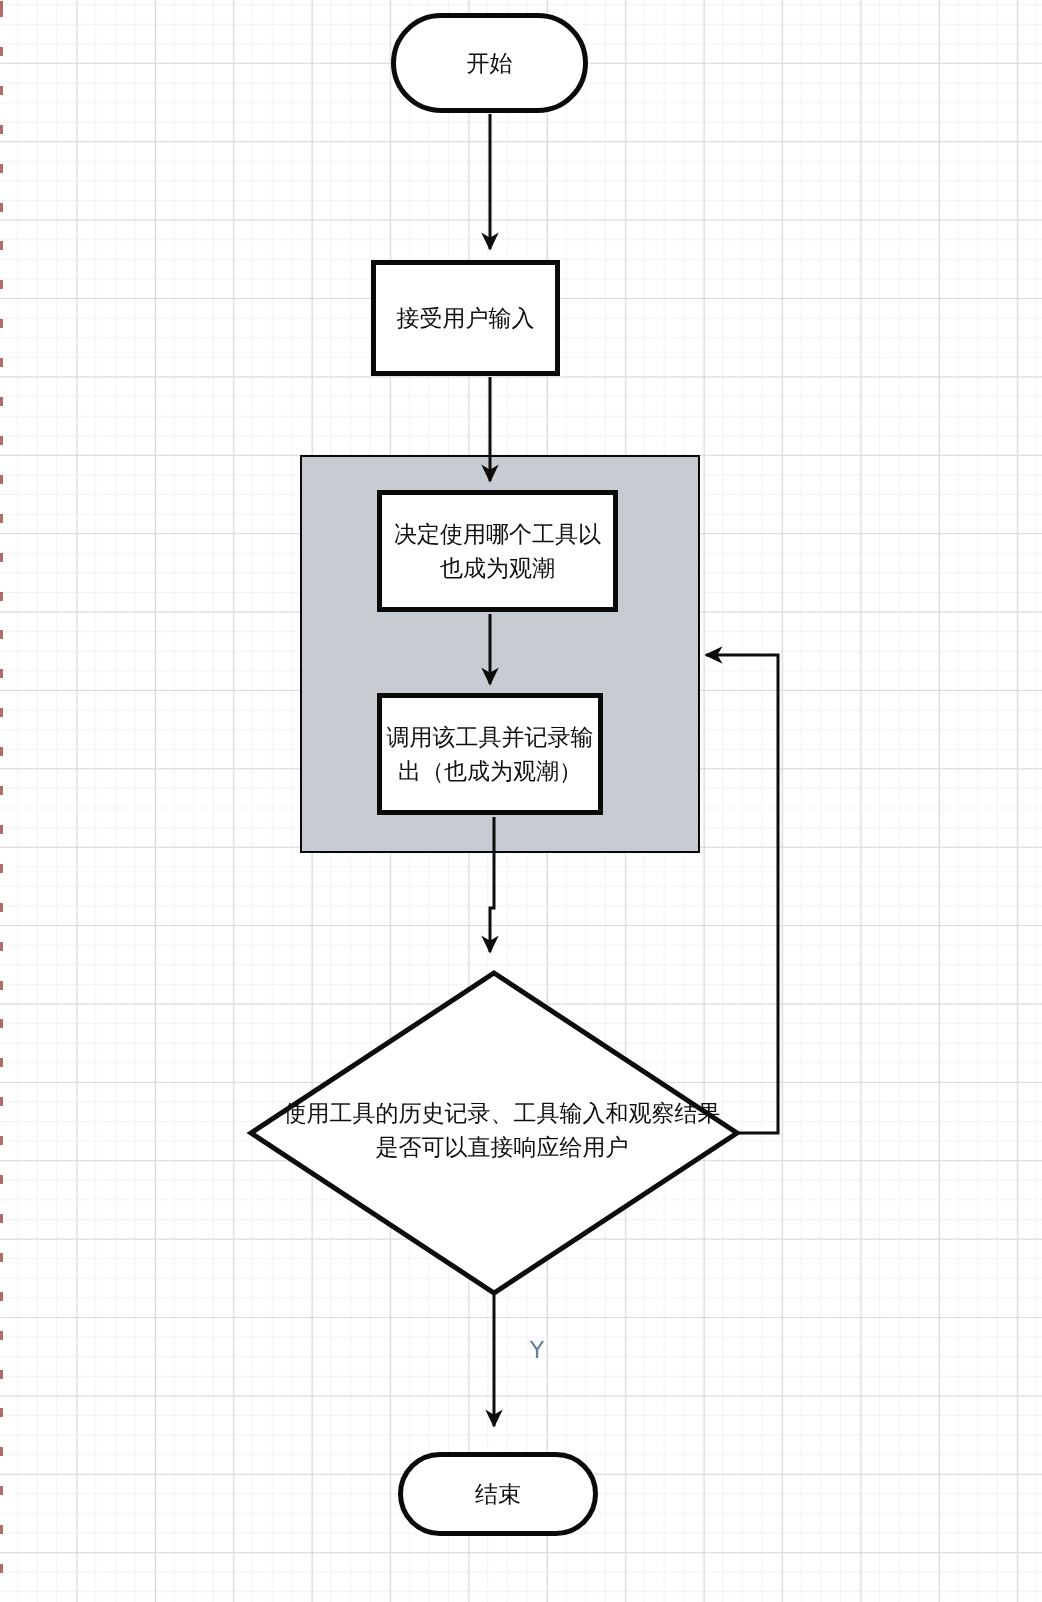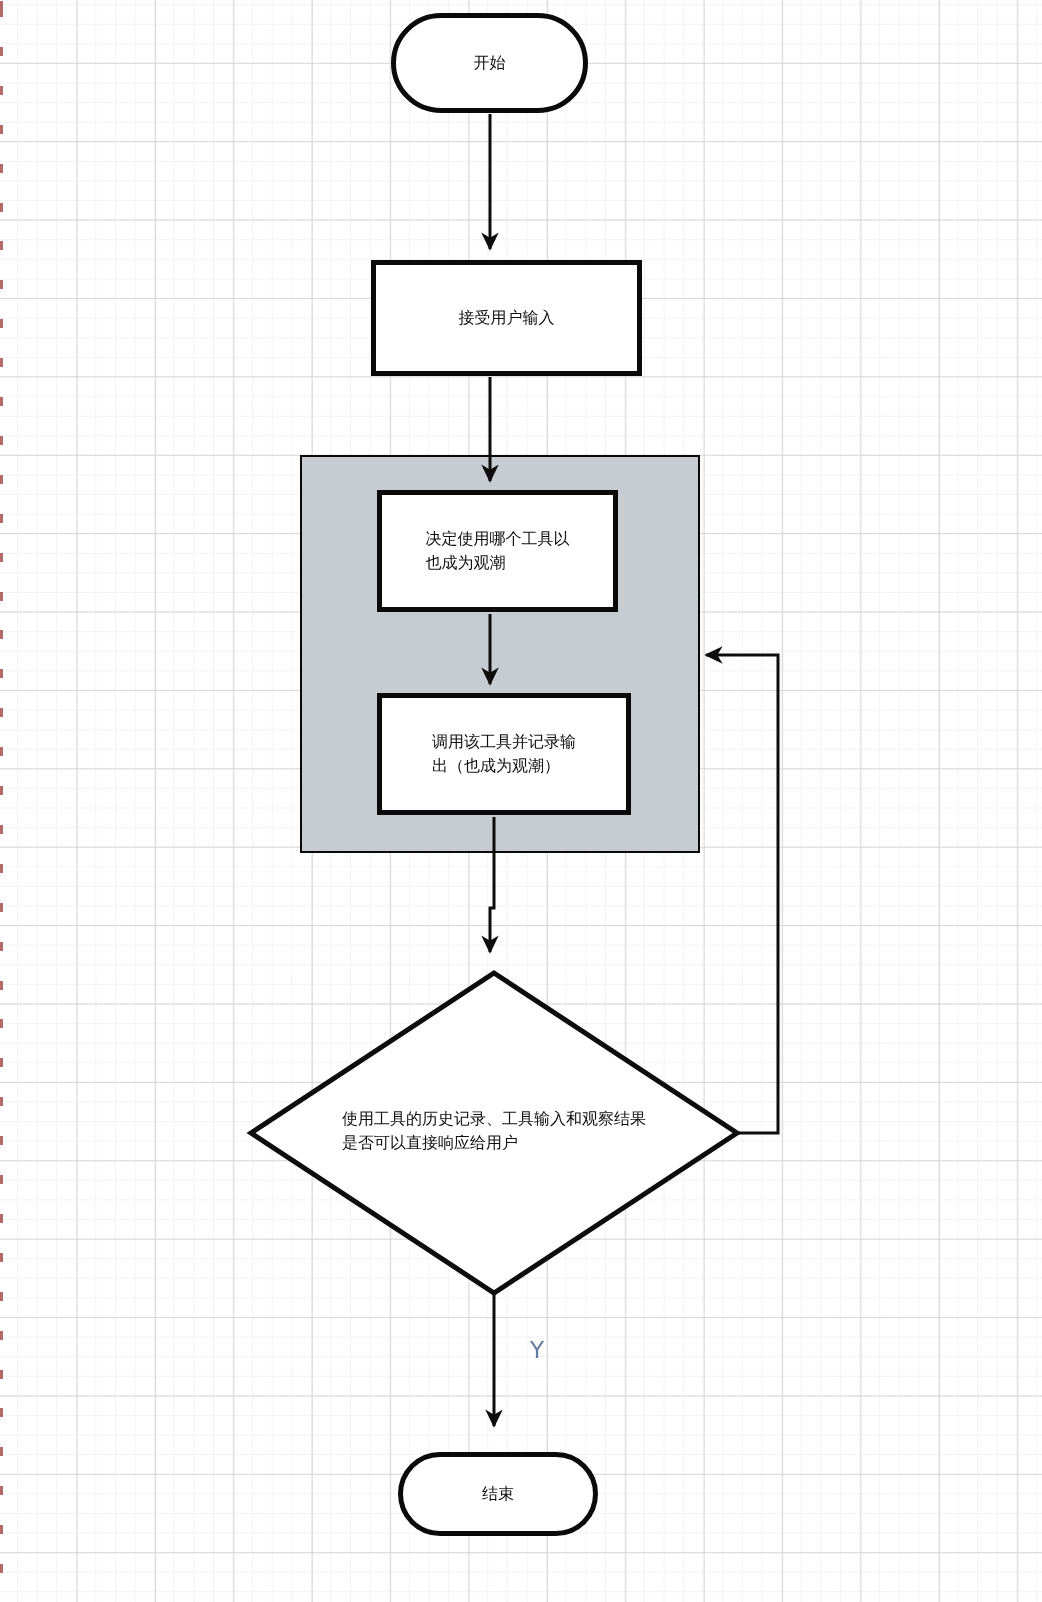--- a/index.html
+++ b/index.html
@@ -31,35 +31,35 @@
     box-sizing:border-box;border:2px solid #0a0a0a;background:#c7ccd3;z-index:1;
   }
   svg.edges{position:absolute;left:0;top:0;z-index:2;}
   .node{
     position:absolute;box-sizing:border-box;background:#ffffff;
     border:5px solid #0a0a0a;display:flex;align-items:center;justify-content:center;
     z-index:3;text-align:center;
   }
   .terminal{border-radius:60px;}
   .node-label,.float-label{
-    font-size:16px;line-height:1.5;white-space:pre-line;text-align:left;
+    font-size:23px;line-height:1.5;white-space:pre-line;text-align:center;
   }
   .float-label{
     position:absolute;z-index:3;display:flex;align-items:center;justify-content:center;
   }
   .yes-label{
     position:absolute;left:520px;top:1333px;width:34px;height:34px;z-index:3;
     font-size:23px;color:#64799e;display:flex;align-items:center;justify-content:center;
   }
   .start-node{left:391px;top:13px;width:197px;height:100px;}
-  .accept-node{left:371px;top:260px;width:271px;height:116px;}
+  .accept-node{left:371px;top:260px;width:189px;height:116px;}
   .decide-node{left:377px;top:490px;width:241px;height:122px;}
-  .call-node{left:377px;top:693px;width:254px;height:122px;}
+  .call-node{left:377px;top:693px;width:226px;height:122px;}
   .end-node{left:398px;top:1452px;width:200px;height:84px;}
-  .decision-label-box{left:244px;top:1095px;width:500px;height:72px;}
+  .decision-label-box{left:252px;top:1095px;width:500px;height:72px;font-family:Liberation Serif, serif;}
 </style>
 </head>
 <body>
 
 <div class="grid-bg"></div>
 <div class="edge-ticks"></div>
 
 <div class="loop-container"></div>
 
 <svg class="edges" width="1042" height="1602" viewBox="0 0 1042 1602">

